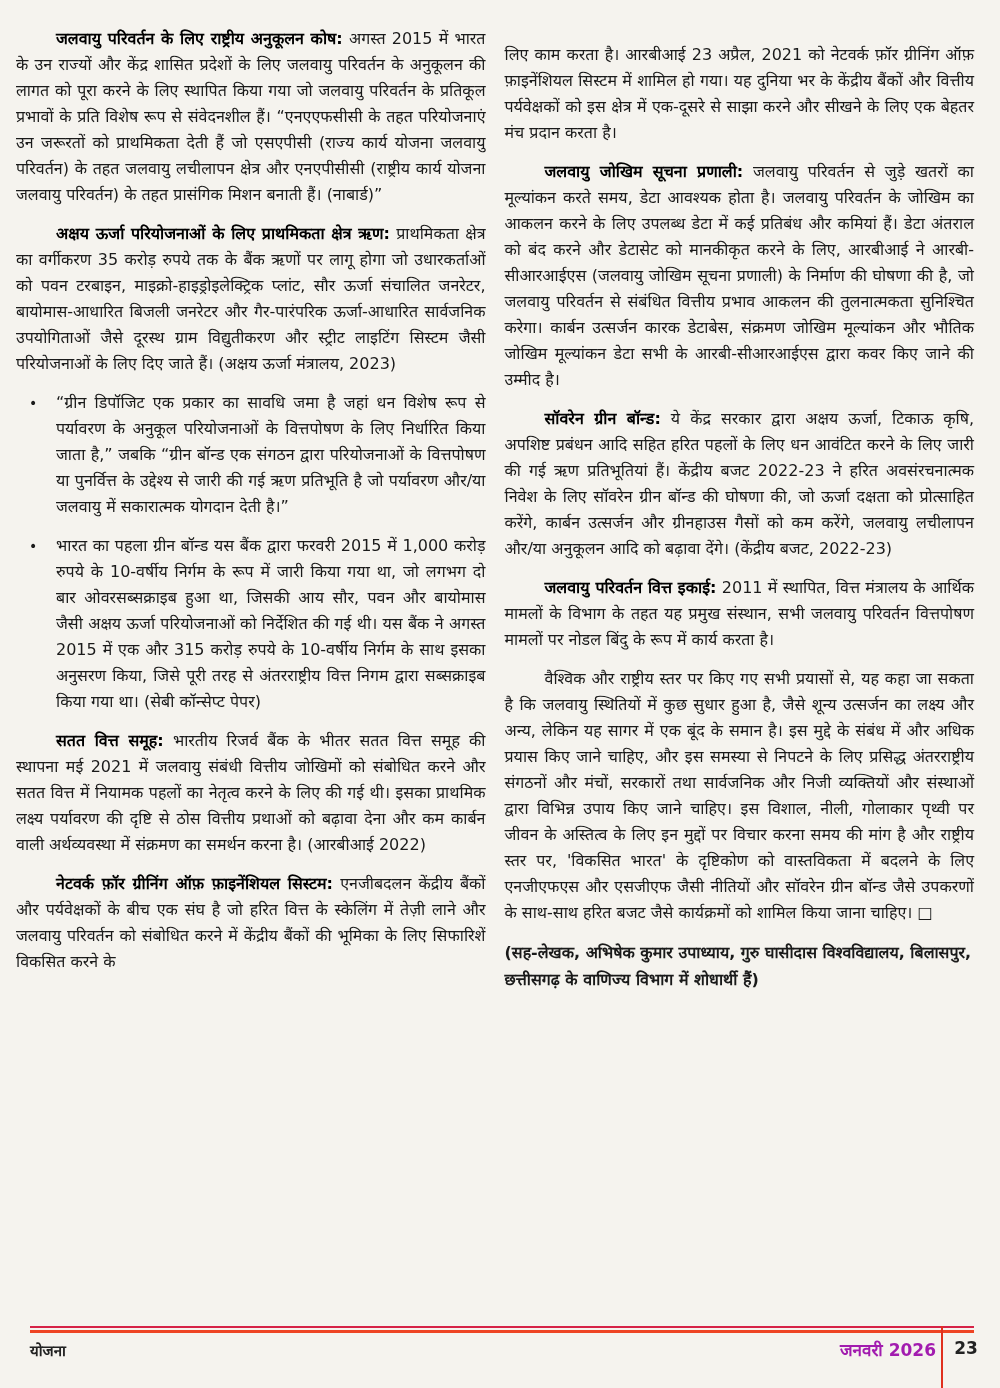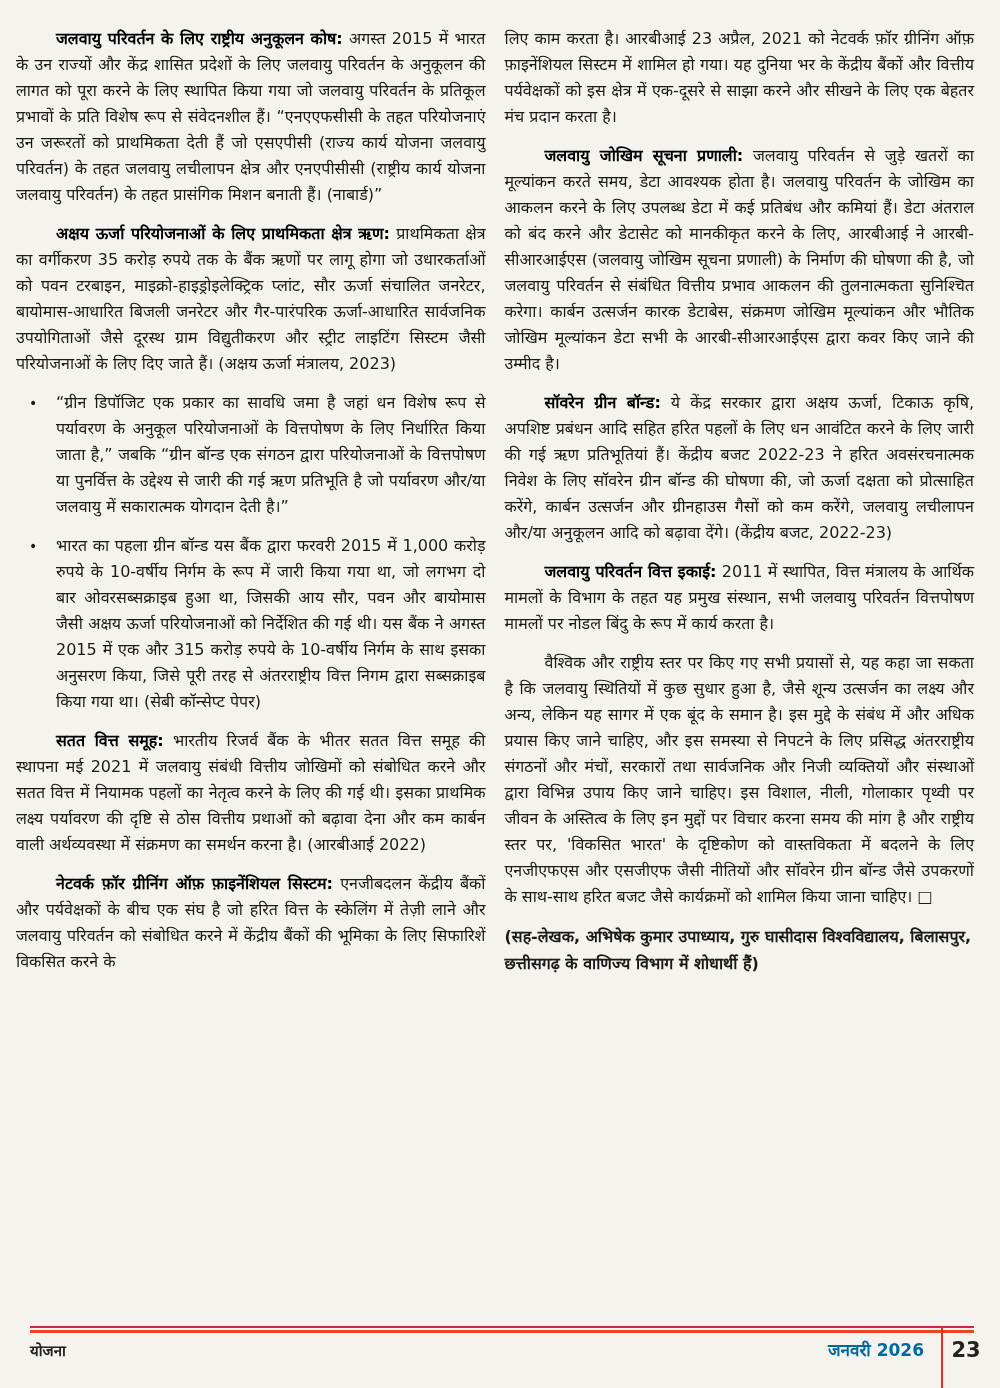--- a/index.html
+++ b/index.html
@@ -18,21 +18,21 @@
     box-sizing: border-box;
   }
   .col { flex: 1; min-width: 0; }
   .para {
     margin: 0 0 13px 0;
     text-align: justify;
     text-indent: 40px;
     font-size: 16px;
     line-height: 26px;
   }
-  .para.no-indent { text-indent: 0; }
+  .para.no-indent { text-indent: 0; margin-top: 16px; }
   .lead { font-weight: bold; color: #000; }
   .section-heading {
     color: #dd1f1d;
     font-weight: bold;
     font-size: 17px;
     line-height: 26px;
     margin: 0 0 11px 0;
   }
   .bullets { list-style: none; margin: 0; padding: 0; }
   .bullet {
@@ -66,26 +66,26 @@
   }
   .footer-divider {
     position: absolute; left: 941px; width: 2px;
     top: 1326px; bottom: 0; background: #e0301e;
   }
   .footer-magazine {
     position: absolute; left: 30px; top: 1340px;
     font-size: 15px; font-weight: bold; color: #222; text-align: center;
   }
   .footer-issue {
-    position: absolute; right: 76px; top: 1338px;
-    font-size: 17px; font-weight: bold; color: #0369a1;
+    position: absolute; right: 64px; top: 1338px;
+    font-size: 17px; font-weight: bold; color: #a21caf;
   }
   .footer-page {
     position: absolute; left: 943px; width: 46px; top: 1338px;
-    text-align: center; font-size: 21px; font-weight: bold; color: #222;
+    text-align: center; font-size: 17px; font-weight: bold; color: #222;
   }
 </style>
 </head>
 <body>
 
 <div class="columns">
 
   <div class="col">
     <p class="para">
       <span class="lead">जलवायु परिवर्तन के लिए राष्ट्रीय अनुकूलन कोष:</span>

